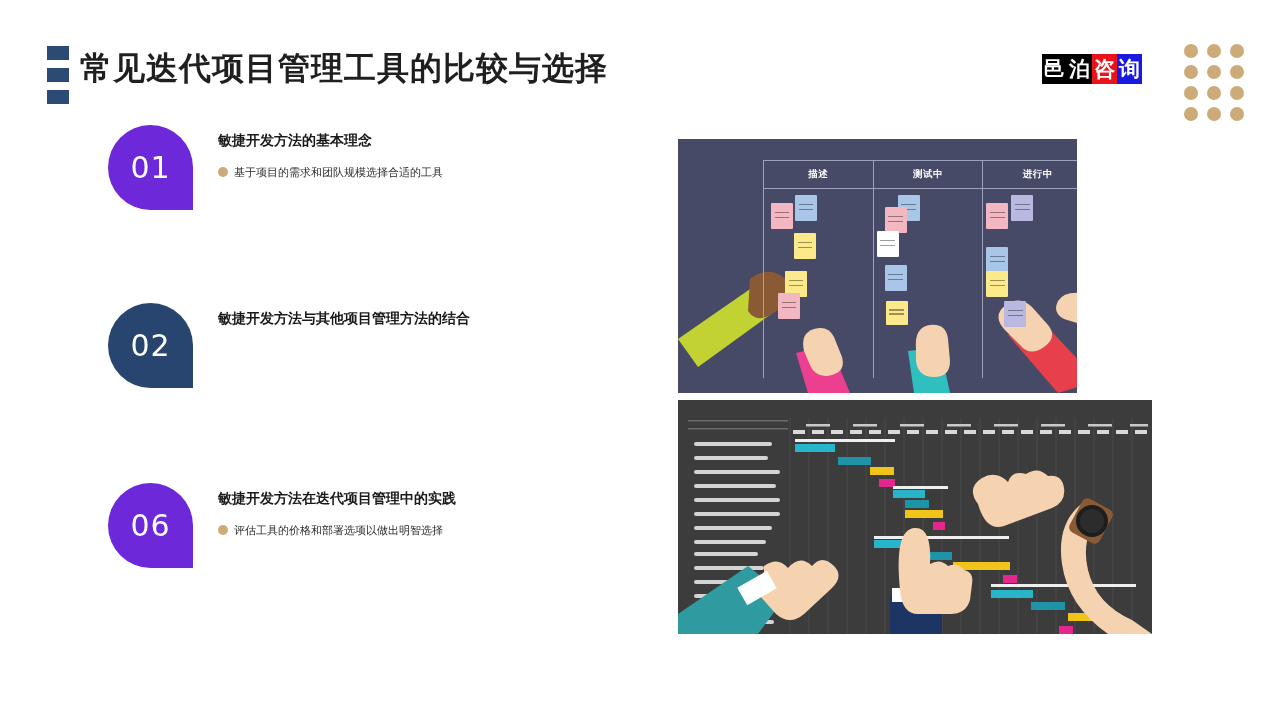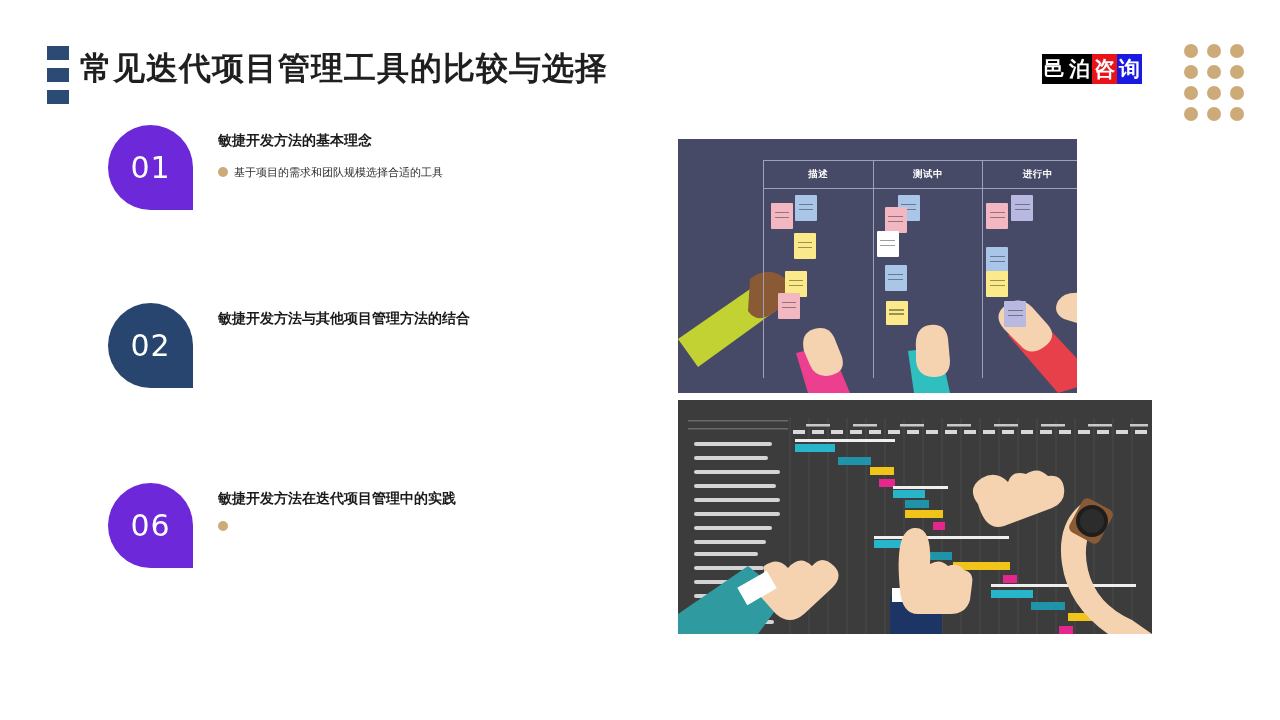--- a/index.html
+++ b/index.html
@@ -147,20 +147,21 @@
       <div class="item-title">敏捷开发方法与其他项目管理方法的结合</div>
     </div>
   </div>
 
   <div class="item i2">
     <div class="badge tan">06</div>
     <div class="texts">
       <div class="item-title">敏捷开发方法在迭代项目管理中的实践</div>
       <div class="sub-row">
         <span class="sub-bullet tan"></span>
+        <span class="item-sub">评估工具的价格和部署选项以做出明智选择</span>
       </div>
     </div>
   </div>
 </div>
 
 <div id="img-kanban">
 
   <svg width="474" height="254" style="position:absolute;left:0;top:0;">
     <polygon points="0,200 75,148 100,170 20,228" fill="#c3d233"></polygon>
     <path d="M72,140 q16,-12 30,-4 l14,10 q8,8 -2,16 l-22,14 q-14,8 -22,-4 z" fill="#8a5a34"></path>

